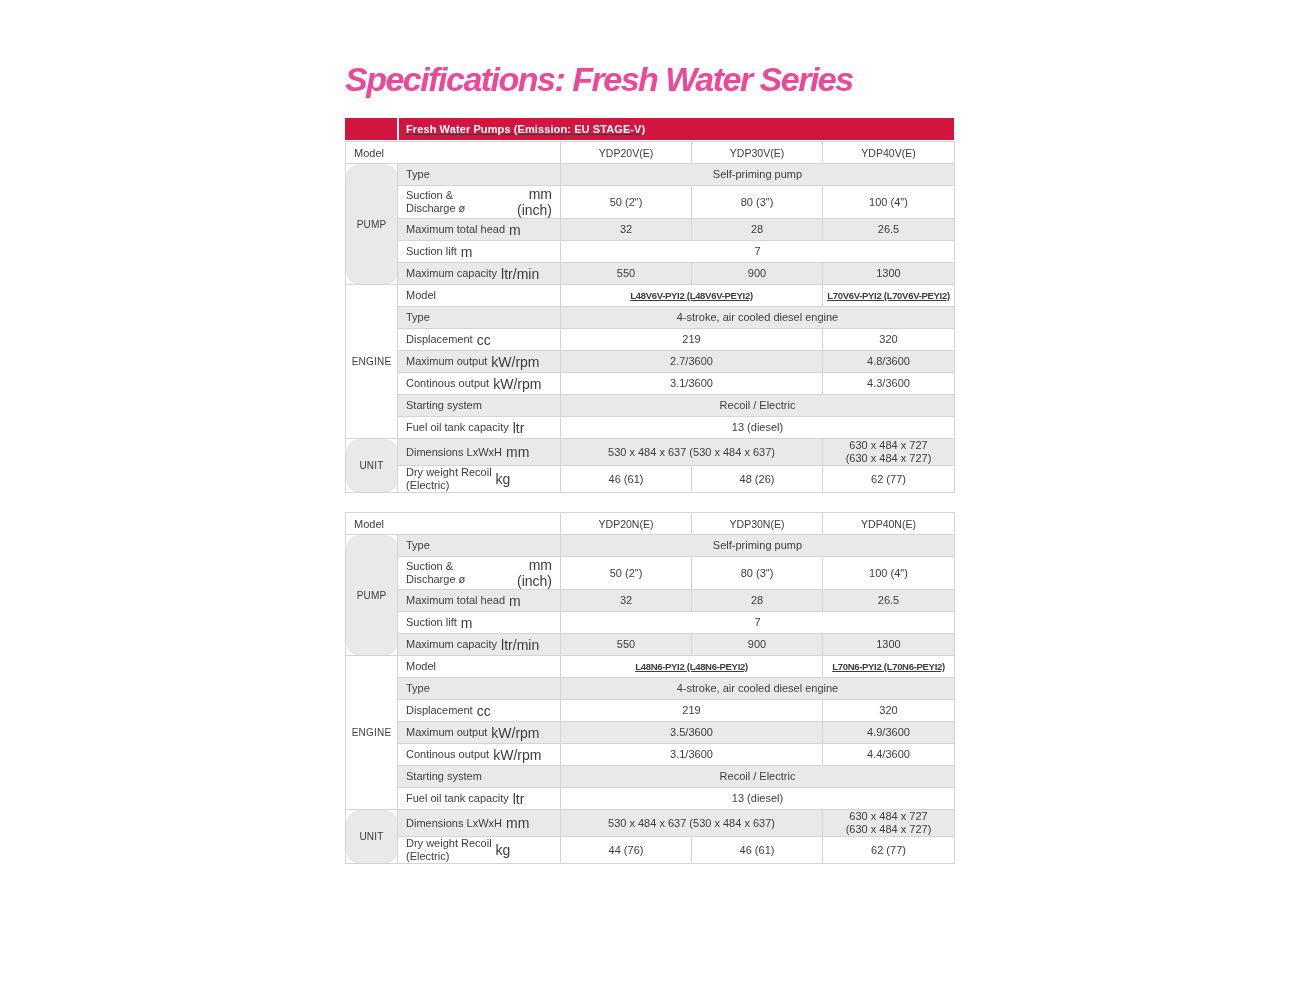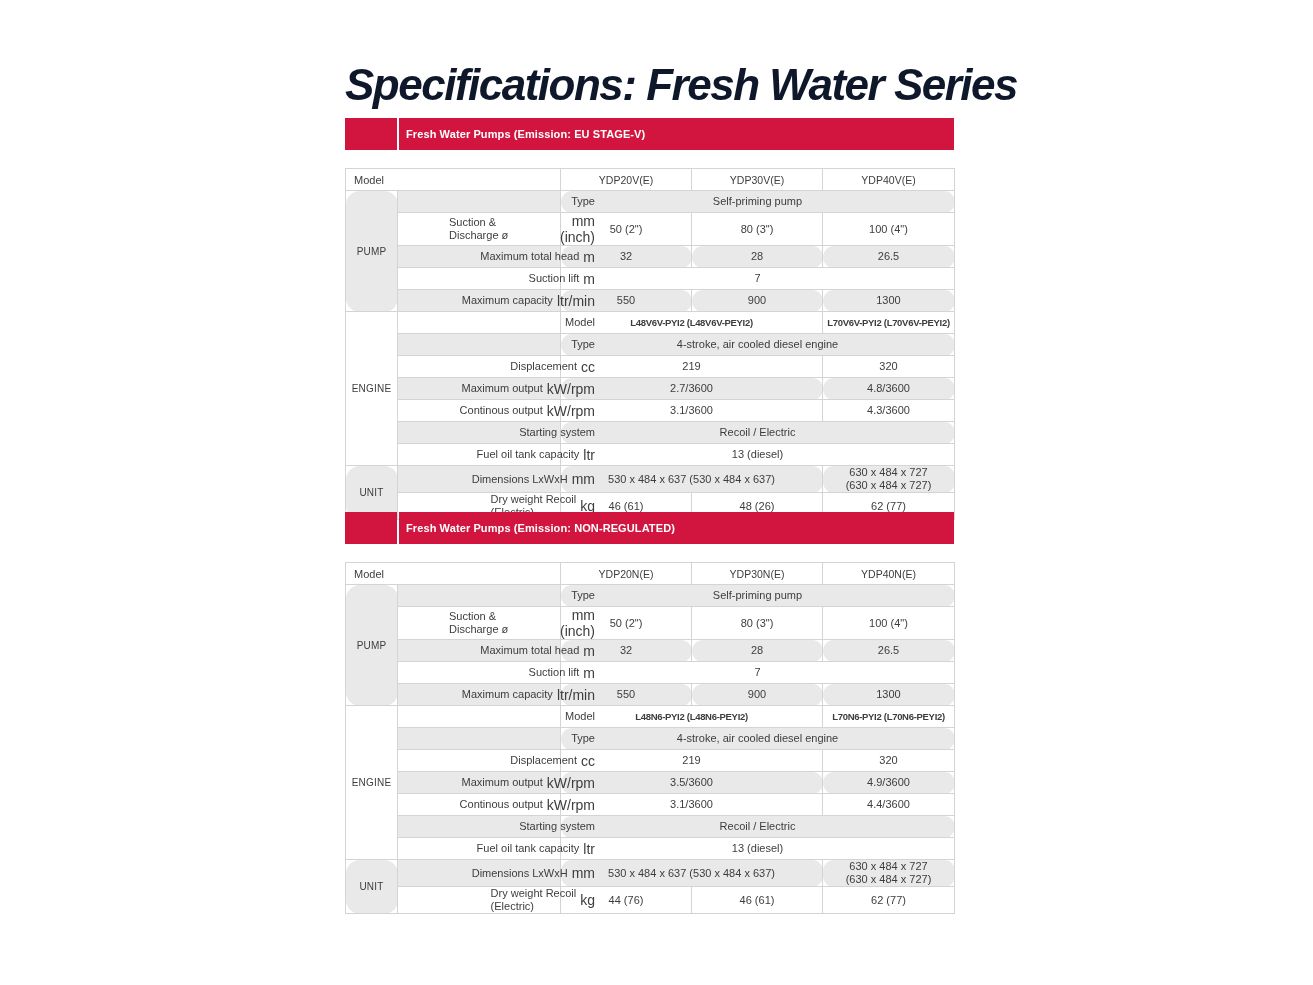--- a/index.html
+++ b/index.html
@@ -10,27 +10,27 @@
   }
   *{margin:0;padding:0;box-sizing:border-box;}
   html,body{background:#ffffff;}
   body{
     width:1313px;height:985px;position:relative;overflow:hidden;
     font-family:"Liberation Sans","DejaVu Sans",sans-serif;color:var(--text);
   }
   .page{position:absolute;left:0;top:0;width:1313px;height:985px;}
   .page-title{
     position:absolute;left:345px;top:60px;width:660px;
-    font-size:44px;font-weight:bold;font-style:italic;letter-spacing:-1.5px;
-    color:#0f172a;white-space:nowrap;
+    font-size:34px;font-weight:bold;font-style:italic;letter-spacing:-1.5px;
+    color:#ec4899;white-space:nowrap;
   }
   .spec-block{position:absolute;left:345px;width:609px;}
   .spec-block.t1{top:118px;}
   .spec-block.t2{top:512px;}
-  .spec-header{display:flex;height:32px;margin-bottom:18px;}
+  .spec-header{display:flex;height:22px;margin-bottom:1px;text-decoration:underline;}
   .spec-header .stub{width:52px;background:var(--red);}
   .spec-header .bar{
     flex:1;background:var(--red);margin-left:2px;display:flex;align-items:center;
     color:#ffffff;font-weight:bold;font-size:11px;padding-left:7px;letter-spacing:0.1px;
   }
   table.spec{
     width:609px;border-collapse:collapse;table-layout:fixed;
     font-size:11px;color:var(--text);
   }
   table.spec td{
@@ -39,25 +39,25 @@
     white-space:pre-line;
   }
   td.section-cell{
     text-align:center;font-size:10px;letter-spacing:0.2px;
     border-right:3px solid #ffffff;
   }
   td.section-cell.shaded{background:var(--shade);border-radius:14px;}
   td.model-label-cell{padding-left:8px;background:#ffffff;}
   td.model-name-cell{text-align:center;font-weight:normal;font-size:10.5px;}
   td.param-cell{padding-left:8px;padding-right:8px;}
-  td.param-cell .pc-inner{display:flex;justify-content:flex-end;align-items:center;width:100%;margin-left:43px;}
+  td.param-cell .pc-inner{display:flex;justify-content:flex-start;align-items:center;width:100%;}
   .param-label{white-space:pre-line;line-height:13px;}
   .unit-label{font-size:14px;color:var(--text);text-align:right;padding-left:4px;}
-  td.value-cell{text-align:center;line-height:13px;border-radius:11px;}
-  td.value-cell.boldval{font-weight:bold;font-size:9.5px;letter-spacing:-0.3px;white-space:nowrap;overflow:hidden;}
+  td.value-cell{text-align:center;line-height:13px;}
+  td.value-cell.boldval{font-weight:bold;font-size:9.5px;letter-spacing:-0.3px;white-space:nowrap;overflow:hidden;text-decoration:underline;}
   tr.shaded td.param-cell, tr.shaded td.value-cell{background:var(--shade);}
   tr.plain td.param-cell, tr.plain td.value-cell{background:#ffffff;}
 </style>
 </head>
 <body>
 
 <div class="page">
   <h1 class="page-title">Specifications: Fresh Water Series</h1>
   <div class="spec-block t1">
       <div class="spec-header">
@@ -150,24 +150,20 @@
             <td class="param-cell"><div class="pc-inner"><span class="param-label">Dry weight Recoil
 (Electric)</span><span class="unit-label">kg</span></div></td>
             <td class="value-cell" colspan="1">46 (61)</td>
             <td class="value-cell" colspan="1">48 (26)</td>
             <td class="value-cell" colspan="1">62 (77)</td>
           </tr>
         </tbody>
       </table>
     </div>
   <div class="spec-block t2">
-      <div class="spec-header">
-        <div class="stub"></div>
-        <div class="bar">Fresh Water Pumps (Emission: NON-REGULATED)</div>
-      </div>
       <table class="spec">
         <colgroup>
           <col style="width: 52px;">
           <col style="width: 163px;">
           <col style="width: 131px;">
           <col style="width: 131px;">
           <col style="width: 132px;">
         </colgroup>
         <tbody>
           <tr class="plain">

